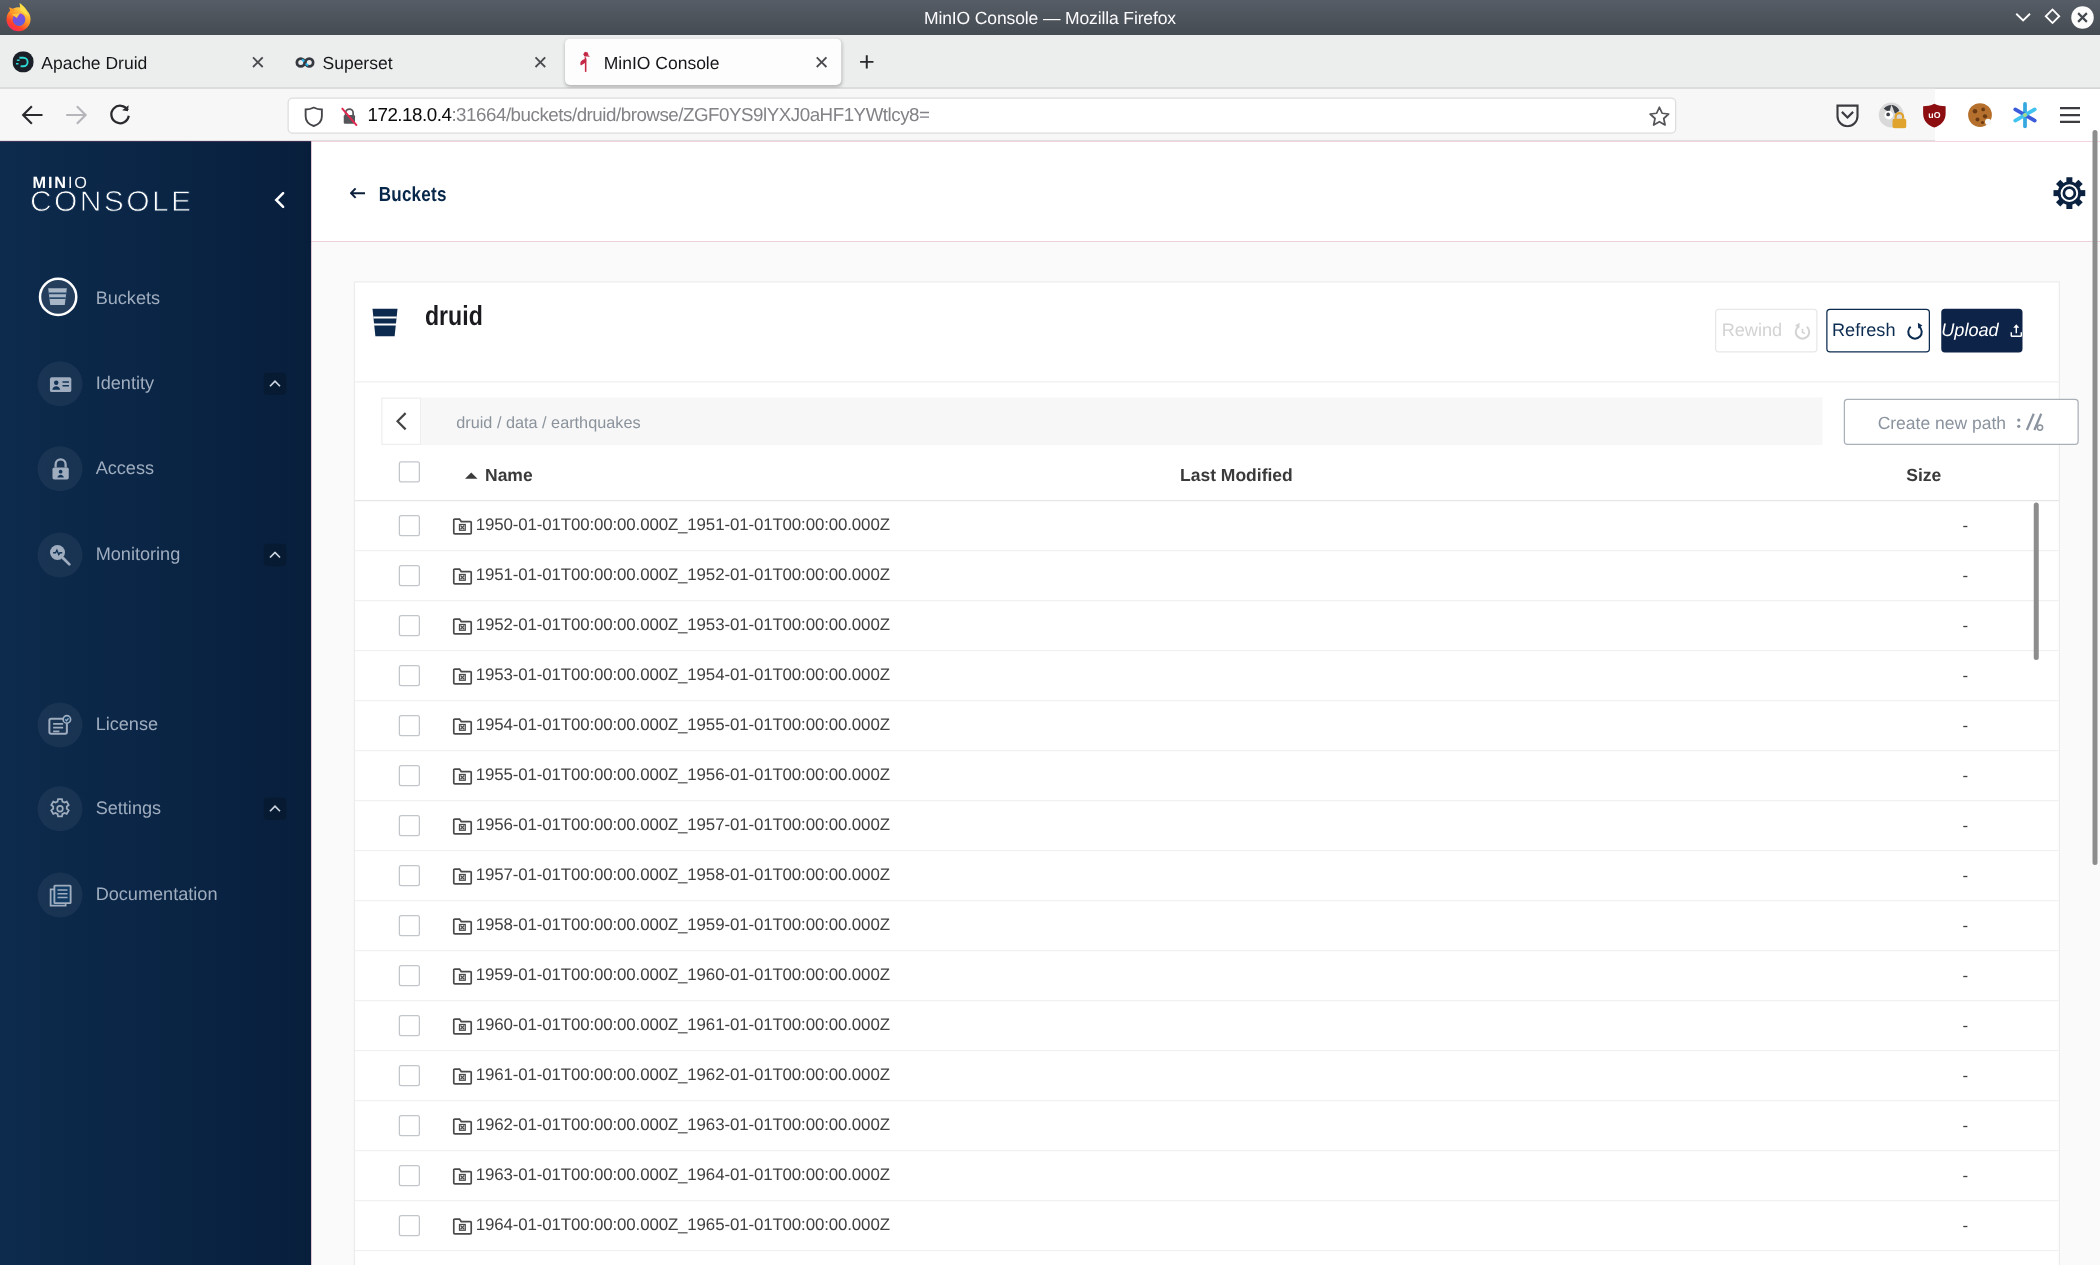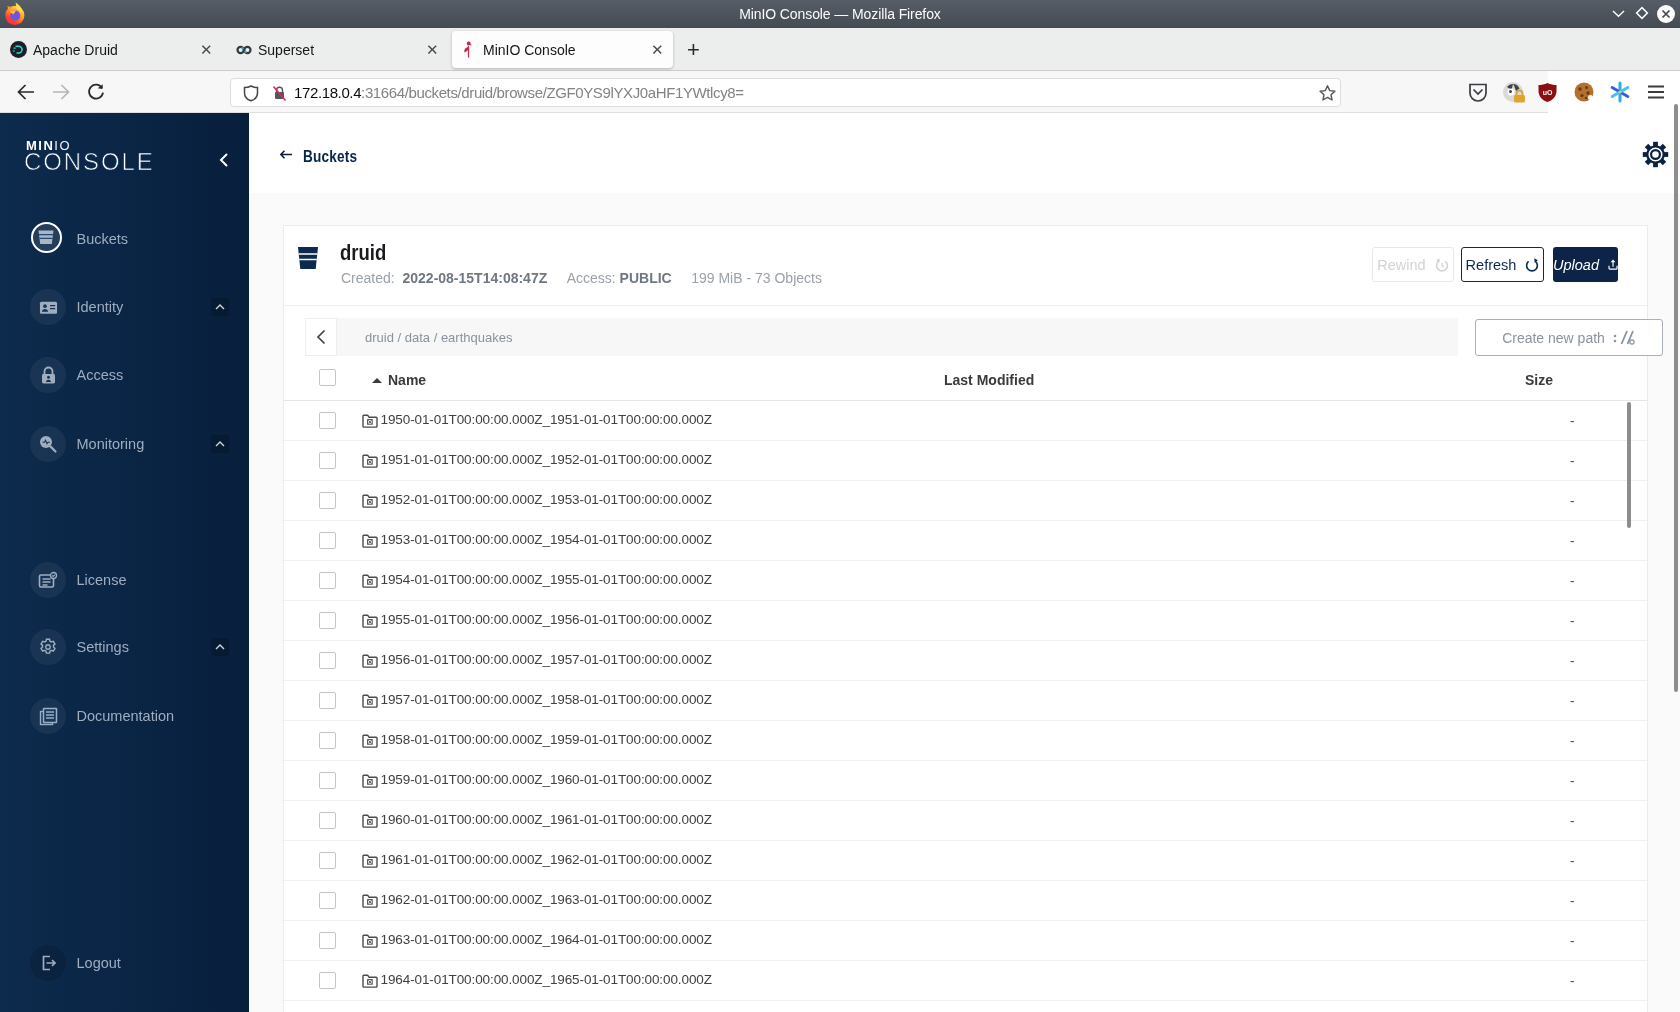--- a/index.html
+++ b/index.html
@@ -318,29 +318,20 @@
       <div class="mcirc">
         <svg width="19" height="19" viewBox="0 0 19 19">
             <rect x="1.5" y="4.5" width="12" height="13" fill="#123b63" stroke="#9fadbf" stroke-width="1.4"></rect>
             <rect x="4.5" y="1.5" width="13" height="14" rx="0.5" fill="#123b63" stroke="#9fadbf" stroke-width="1.5"></rect>
             <path d="M7 5h8M7 8h8M7 11h8" stroke="#9fadbf" stroke-width="1.3"></path>
           </svg>
       </div>
       <div class="mlabel">Documentation</div>
     </div>
 
-    <div class="mitem" style="top:832px;">
-      <div class="mcirc" style="background:rgba(0,0,0,.14);">
-        <svg width="18" height="18" viewBox="0 0 18 18">
-            <path d="M11 2.5H4.5v13H11" stroke="#9fadbf" stroke-width="1.7" fill="none"></path>
-            <path d="M7.5 9h8.5M13 6l3 3-3 3" stroke="#9fadbf" stroke-width="1.7" fill="none"></path>
-          </svg>
-      </div>
-      <div class="mlabel">Logout</div>
-    </div>
   </div>
   <div id="main">
     <div id="topbar">
       <div id="bkbtn">
         <svg width="12" height="9" viewBox="0 0 12 9">
             <path d="M4.5 0.7 L0.8 4.5 l3.7 3.8 M0.8 4.5 H12" stroke="#0b1f3a" stroke-width="1.6" fill="none"></path>
           </svg>
         <span>Buckets</span>
       </div>
       <svg width="27" height="27" viewBox="0 0 27 27" style="position:absolute;left:1393px;top:28px;">
@@ -361,21 +352,20 @@
       </svg>
     </div>
     <div id="page">
       <div id="card">
         <div id="cardhead">
           <svg width="22" height="24" viewBox="0 0 22 24" style="position:absolute;left:13px;top:20px;">
               <path d="M1 1h20l-2.3 22H3.3Z" fill="#0c2a4d"></path>
               <path d="M1.6 8h18.8M2.2 13.5h17.6" stroke="#fff" stroke-width="1.6"></path>
             </svg>
           <div id="drtitle">druid</div>
-          <div id="drmeta">Created:&nbsp; <b>2022-08-15T14:08:47Z</b> &nbsp;&nbsp;&nbsp;&nbsp;Access:&nbsp;<b>PUBLIC</b> &nbsp;&nbsp;&nbsp;&nbsp;<span>199 MiB - 73 Objects</span></div>
           <div class="btn" id="btn-rewind">Rewind
             <svg width="14" height="14" viewBox="0 0 13 13">
                 <path d="M3.29 3.17 A5 5 0 1 0 9.71 3.17" stroke="#d3d3d3" stroke-width="1.5" fill="none"></path>
                 <path d="M4.4 0.2 L1 2.2 L4.1 4.4 Z" fill="#d3d3d3"></path>
                 <path d="M6.5 4.6v2.6l1.8 1.1" stroke="#d3d3d3" stroke-width="1.2" fill="none"></path>
               </svg>
           </div>
           <div class="btn" id="btn-refresh">Refresh
             <svg width="14" height="14" viewBox="0 0 13 13">
                 <path d="M9.71 3.17 A5 5 0 1 1 3.29 3.17" stroke="#0c2b51" stroke-width="1.5" fill="none"></path>

